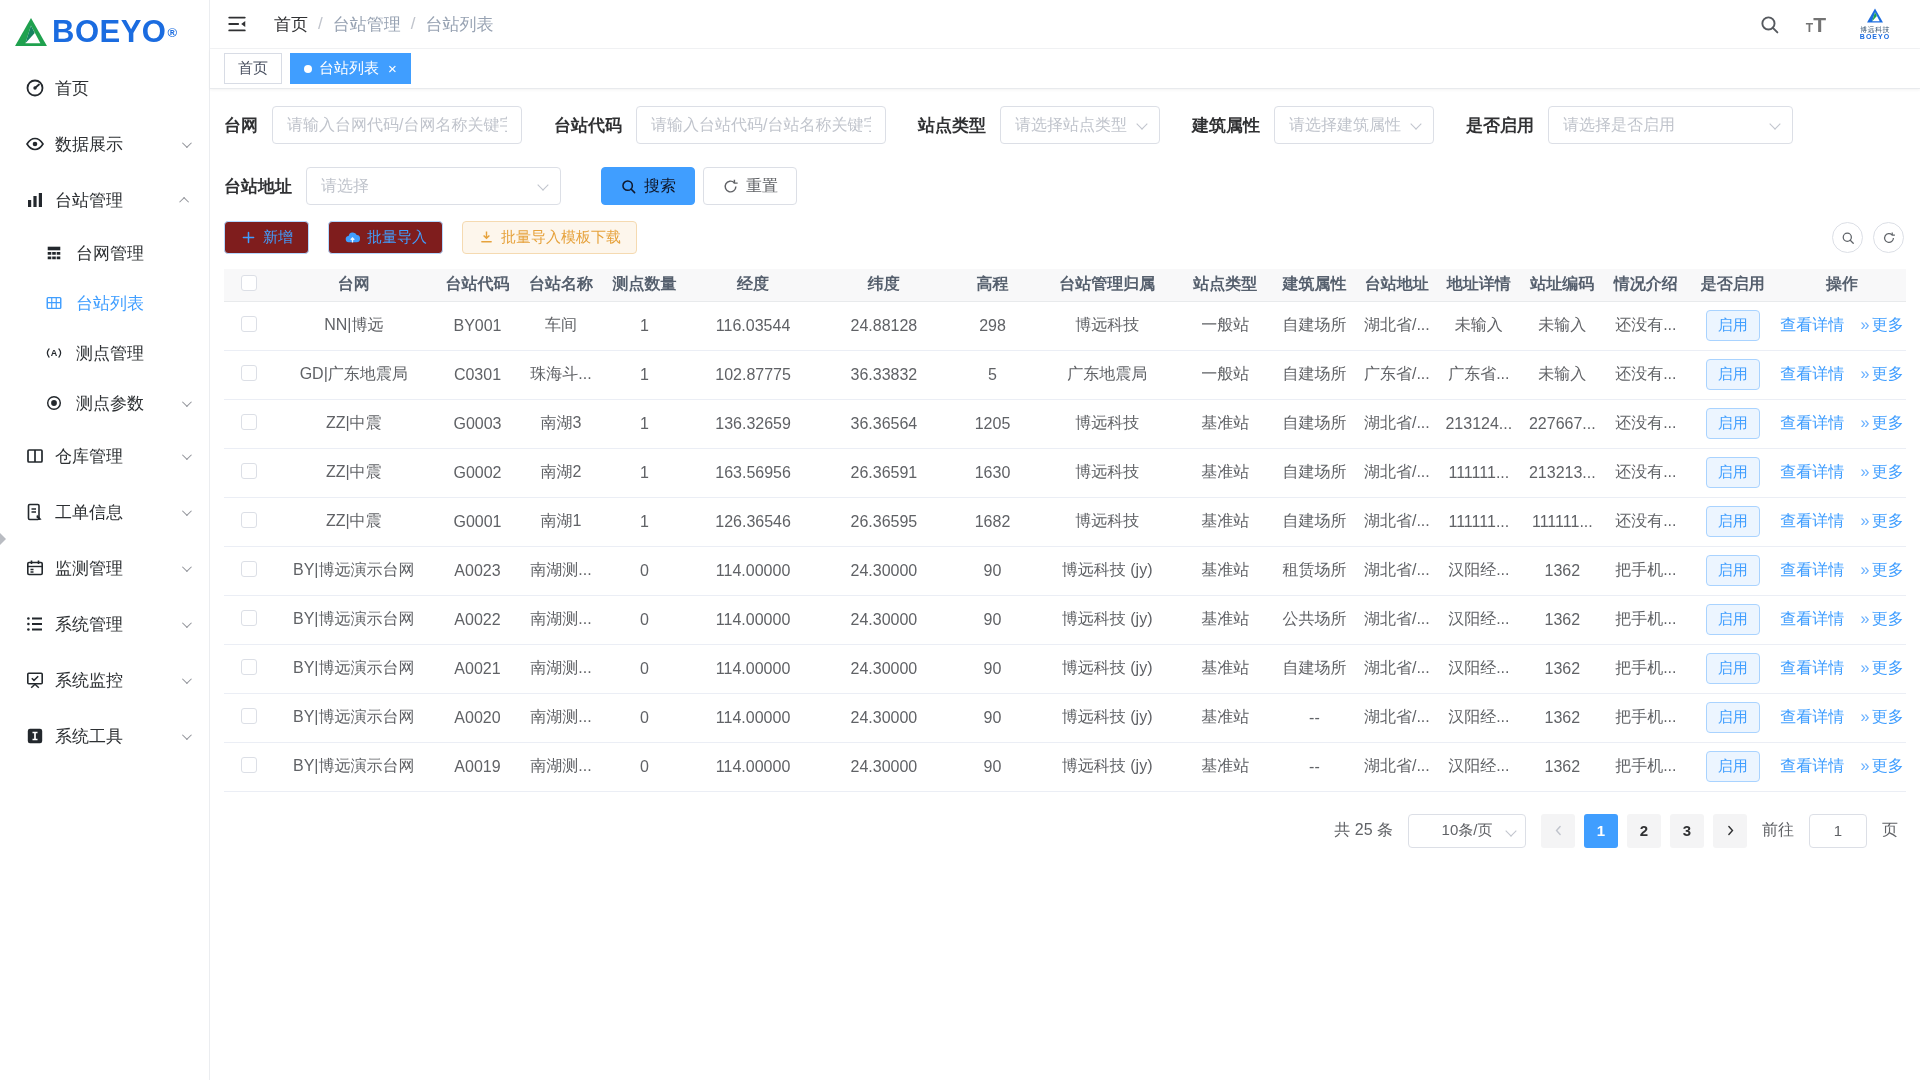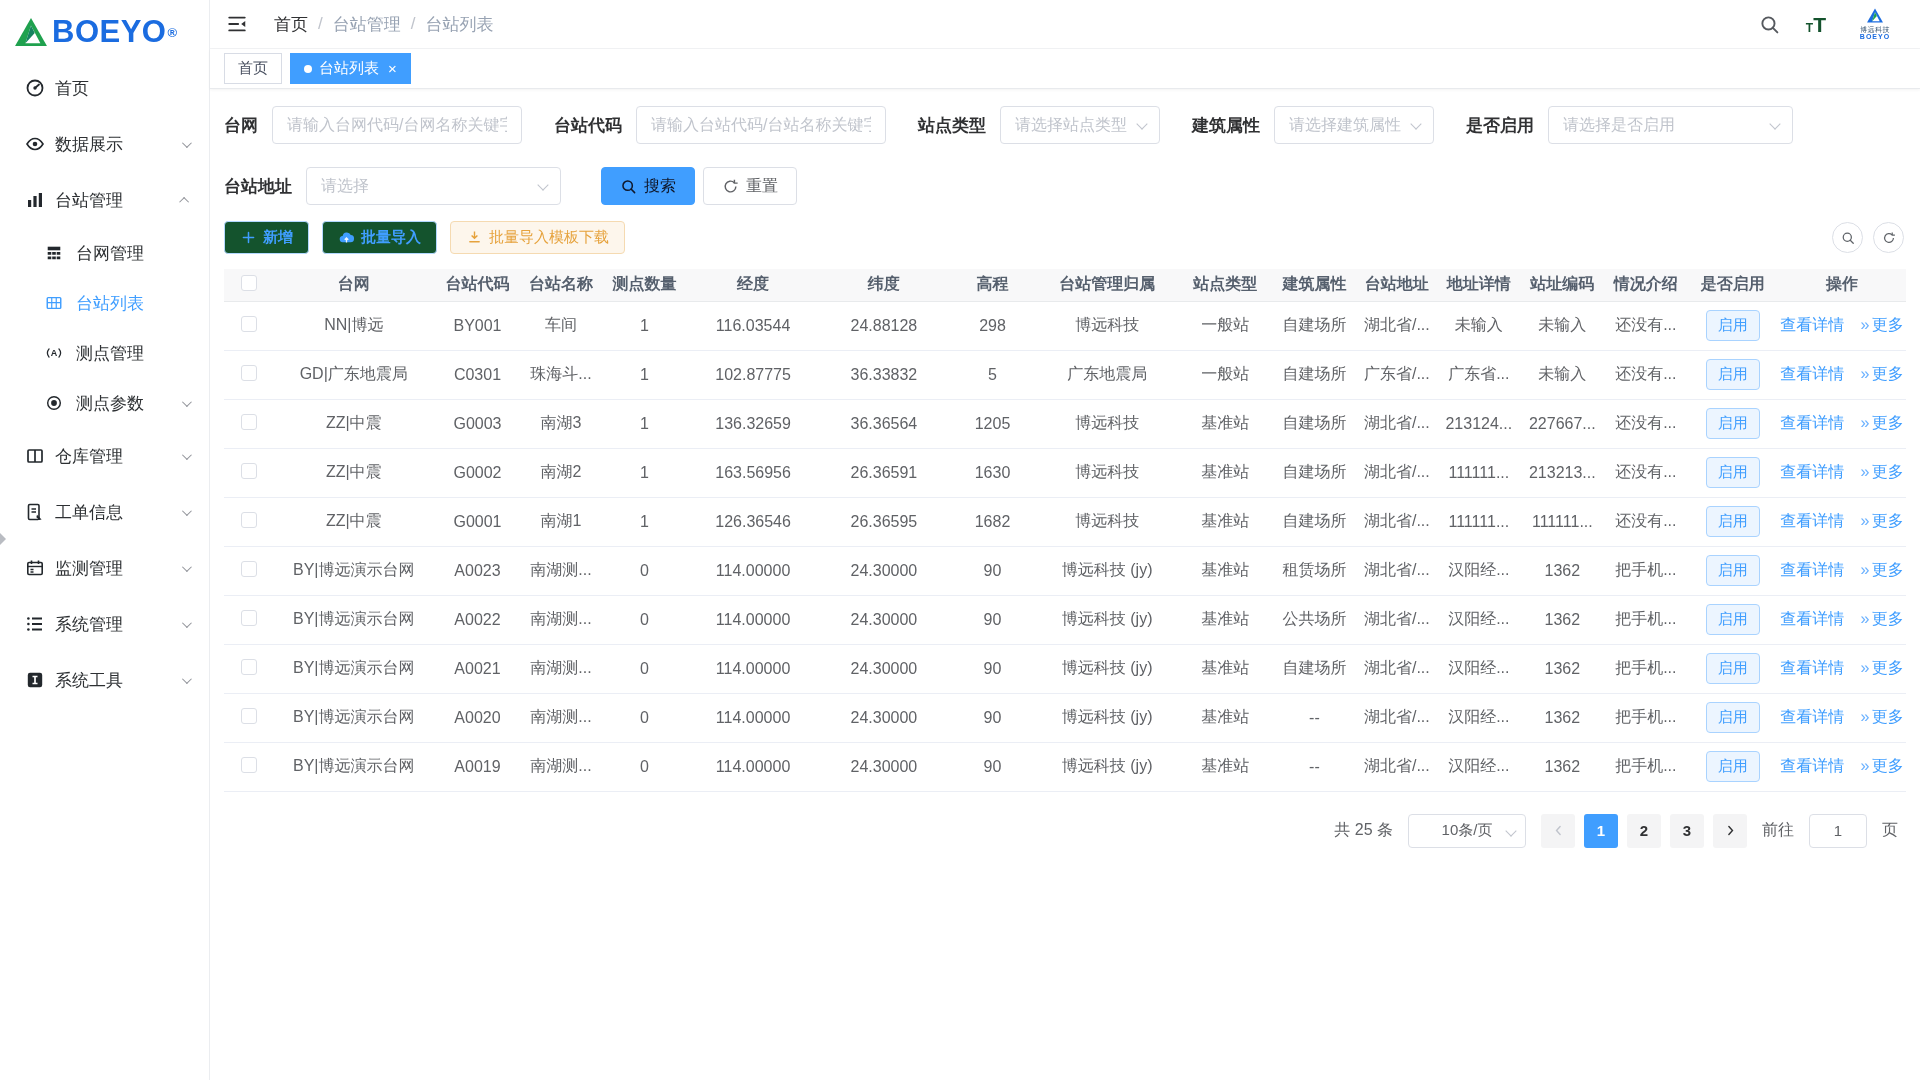--- a/index.html
+++ b/index.html
@@ -32,21 +32,21 @@
   .main { flex:1; display:flex; flex-direction:column; min-width:0; }
   .topbar { height:49px; display:flex; align-items:center; padding:0 22px 0 16px; border-bottom:1px solid #f2f3f5; }
   .collapse-btn { width:22px; height:22px; color:#303133; cursor:pointer; display:inline-flex; }
   .collapse-btn svg { width:22px; height:22px; }
   .breadcrumb { margin-left:26px; font-size:17px; display:flex; align-items:center; }
   .bc-sep { color:#c0c4cc; margin:0 10px; }
   .bc-muted { color:#98a3b3; }
   .topbar-right { margin-left:auto; display:flex; align-items:center; gap:26px; }
   .tool-ic { width:21px; height:21px; color:#55595e; display:inline-flex; cursor:pointer; }
   .tool-ic svg { width:21px; height:21px; }
-  .fontsize-ic { color:#14532d; font-weight:bold; cursor:pointer; line-height:1; }
+  .fontsize-ic { color:#737373; font-weight:bold; cursor:pointer; line-height:1; }
   .fontsize-ic .t-small { font-size:12px; }
   .fontsize-ic .t-big { font-size:21px; }
   .avatar { width:46px; text-align:center; cursor:pointer; line-height:1; }
   .avatar svg { width:18px; height:15px; }
   .avatar .a1 { font-size:7px; color:#31506e; letter-spacing:.5px; }
   .avatar .a2 { font-size:7px; color:#1b6ce0; font-weight:bold; letter-spacing:1px; }
 
   .tabsbar { height:40px; display:flex; align-items:center; padding:0 14px; gap:8px;
     border-bottom:1px solid #e8eaed; box-shadow:0 1px 3px rgba(0,0,0,.05); }
   .tab { height:31px; display:inline-flex; align-items:center; padding:0 13px; font-size:15px;
@@ -74,21 +74,21 @@
 
   .btn { height:38px; border-radius:4px; border:1px solid #dcdfe6; background:#fff; font-size:16px; color:#606266;
     display:inline-flex; align-items:center; gap:7px; padding:0 18px; cursor:pointer; font-family:inherit; }
   .btn svg { width:17px; height:17px; }
   .btn-primary { background:#409eff; border-color:#409eff; color:#0f172a; }
   .btn-search { margin-left:8px; }
 
   
   .toolbar { margin-top:16px; display:flex; align-items:center; position:relative; }
   .btn-sm { height:33px; font-size:15px; padding:0 15px; gap:6px; }
-  .btn-plain-blue { background:#14532d; border-color:#b3d8ff; color:#409eff; margin-right:13px;font-weight:bold; }
+  .btn-plain-blue { background:#7f1d1d; border-color:#b3d8ff; color:#409eff; margin-right:19px; }
   .btn-plain-warn { background:#fdf6ec; border-color:#f5dab1; color:#e6a23c; }
   .toolbar-right { position:absolute; right:2px; top:1px; display:flex; gap:10px; }
   .circle-btn { width:31px; height:31px; border:1px solid #dcdfe6; border-radius:50%; background:#fff;
     display:inline-flex; align-items:center; justify-content:center; color:#5f6368; cursor:pointer; }
   .circle-btn svg { width:14px; height:14px; }
 
   
   table { width:100%; border-collapse:collapse; table-layout:fixed; margin-top:15px; }
   th { height:32px; background:#f8f8f9; color:#555f6d; font-size:16px; font-weight:bold; text-align:center;
     border-bottom:1px solid #e8eaec; white-space:nowrap; overflow:hidden; }
@@ -242,20 +242,31 @@
       <div class="mi">
         <span class="ic">
             <svg viewBox="0 0 20 20">
               <circle cx="3.4" cy="4.5" r="1.3" fill="currentColor"></circle>
               <circle cx="3.4" cy="10" r="1.3" fill="currentColor"></circle>
               <circle cx="3.4" cy="15.5" r="1.3" fill="currentColor"></circle>
               <path d="M7 4.5h10M7 10h10M7 15.5h10" stroke="currentColor" stroke-width="1.8"></path>
             </svg>
           </span>
         <span>系统管理</span>
+        <span class="caret down"></span>
+      </div>
+      <div class="mi">
+        <span class="ic">
+            <svg viewBox="0 0 20 20">
+              <rect x="2.8" y="3.2" width="14.4" height="10.5" rx="1" fill="none" stroke="currentColor" stroke-width="1.6"></rect>
+              <path d="M6.8 8.2l2.2 2.2 4.2-4.2" fill="none" stroke="currentColor" stroke-width="1.5"></path>
+              <path d="M6.2 17.8L10 14.2l3.8 3.6" fill="none" stroke="currentColor" stroke-width="1.5"></path>
+            </svg>
+          </span>
+        <span>系统监控</span>
         <span class="caret down"></span>
       </div>
       <div class="mi">
         <span class="ic">
             <svg viewBox="0 0 20 20">
               <rect x="2.8" y="2.8" width="14.4" height="14.4" rx="2.2" fill="currentColor"></rect>
               <path d="M7.5 6.5h5M7.5 13.5h5M10 6.5v7" stroke="#fff" stroke-width="1.7"></path>
             </svg>
           </span>
         <span>系统工具</span>

